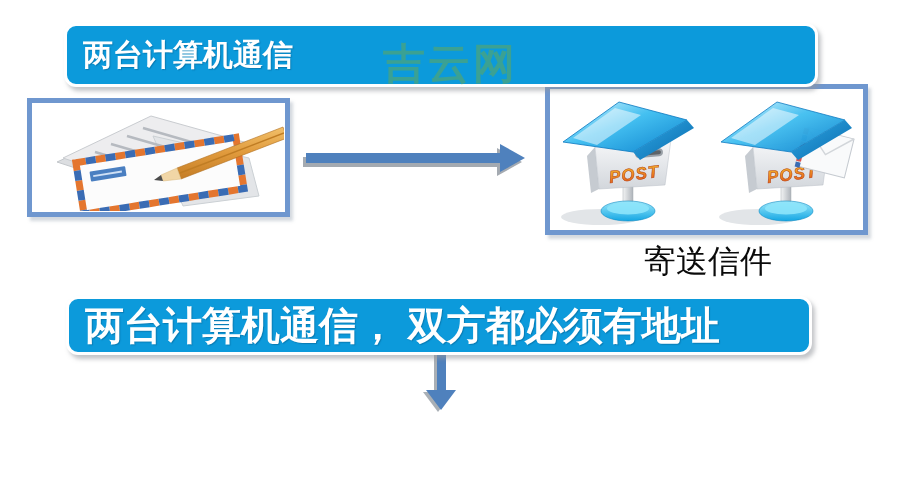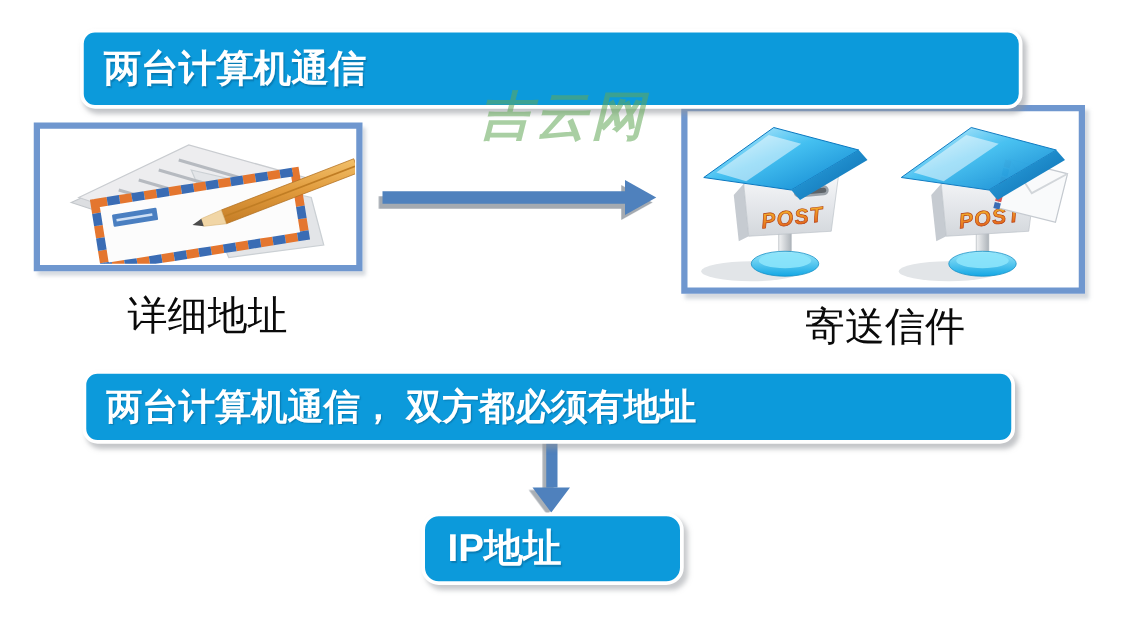--- a/index.html
+++ b/index.html
@@ -9,21 +9,21 @@
   }
   
   .banner{
     position:absolute;box-sizing:border-box;background:#0c9adb;
     border:3px solid #ffffff;border-radius:12px;
     box-shadow:3px 4px 4px rgba(145,150,155,.55);
     display:flex;align-items:center;color:#ffffff;font-weight:bold;
     text-shadow:1px 1px 1px rgba(0,70,110,.35);
   }
   #banner-top{left:64px;top:23px;width:754px;height:64px;font-size:30px;padding-left:16px;z-index:3;}
-  #banner-middle{left:66px;top:296px;width:746px;height:59px;font-size:29px;padding-left:16px;z-index:3;}
+  #banner-middle{left:66px;top:296px;width:746px;height:59px;font-size:39px;padding-left:16px;z-index:3;}
   #ip-box{
     position:absolute;left:337px;top:410px;width:210px;height:58px;box-sizing:border-box;
     background:#0c9adb;border:3px solid #ffffff;border-radius:14px;
     box-shadow:3px 4px 4px rgba(145,150,155,.5);
     display:flex;align-items:center;color:#fff;font-weight:bold;font-size:31px;
     padding-left:18px;text-shadow:1px 1px 1px rgba(0,70,110,.35);z-index:3;
   }
   
   .pic-frame{
     position:absolute;box-sizing:border-box;background:#ffffff;
@@ -54,23 +54,23 @@
     display:flex;flex-direction:column;align-items:center;
     filter:drop-shadow(-3px 2px 0 rgba(148,155,163,.8));
   }
   #arrow-down .shaft{width:9px;height:38px;background:#4f81bd;}
   #arrow-down .head{
     width:0;height:0;border-left:15px solid transparent;border-right:15px solid transparent;
     border-top:20px solid #4f81bd;
   }
   
   #watermark-center{
-    position:absolute;left:383px;top:65px;z-index:5;
+    position:absolute;left:383px;top:36px;z-index:5;
     font-size:42px;font-weight:bold;letter-spacing:3px;
-    color:rgba(98,168,88,.55);white-space:nowrap;font-style:italic;
+    color:rgba(98,168,88,.55);white-space:nowrap;
   }
   #watermark-corner{
     position:absolute;right:3px;bottom:6px;font-size:13px;color:#cbcbcb;white-space:nowrap;
   }
   svg text{font-family:"Liberation Sans",sans-serif;}
 </style>
 </head>
 <body>
 
 <div id="stage">
@@ -111,21 +111,20 @@
 
       <g>
         <polygon points="250,23 254,34 148,75 144,64" fill="url(#pencilBody)" stroke="#b06f20" stroke-width=".6"></polygon>
         <line x1="251" y1="29" x2="147" y2="69" stroke="#c07d24" stroke-width="1.4"></line>
         <polygon points="144,64 148,75 130,77 128,71" fill="#f1d6a6" stroke="#d9b678" stroke-width=".5"></polygon>
         <polygon points="130,77 128,71 121,76" fill="#4c4c4c"></polygon>
       </g>
     </svg>
   </div>
 
-  <div id="caption-left" class="caption">详细地址</div>
 
   <div id="arrow-right">
     <div class="shaft"></div>
     <div class="head"></div>
   </div>
 
   <div id="frame-mailboxes" class="pic-frame">
     <svg width="150" height="140" viewBox="0 0 150 140">
       <defs>
         <linearGradient id="roofG1" x1="0" y1="0" x2="1" y2="1">
@@ -210,18 +209,15 @@
 
   <div id="banner-middle" class="banner">
     <span>两台计算机通信， 双方都必须有地址</span>
   </div>
 
   <div id="arrow-down">
     <div class="shaft"></div>
     <div class="head"></div>
   </div>
 
-  <div id="ip-box">
-    <span>IP地址</span>
-  </div>
 
 
 </div>
 
 </body></html>

